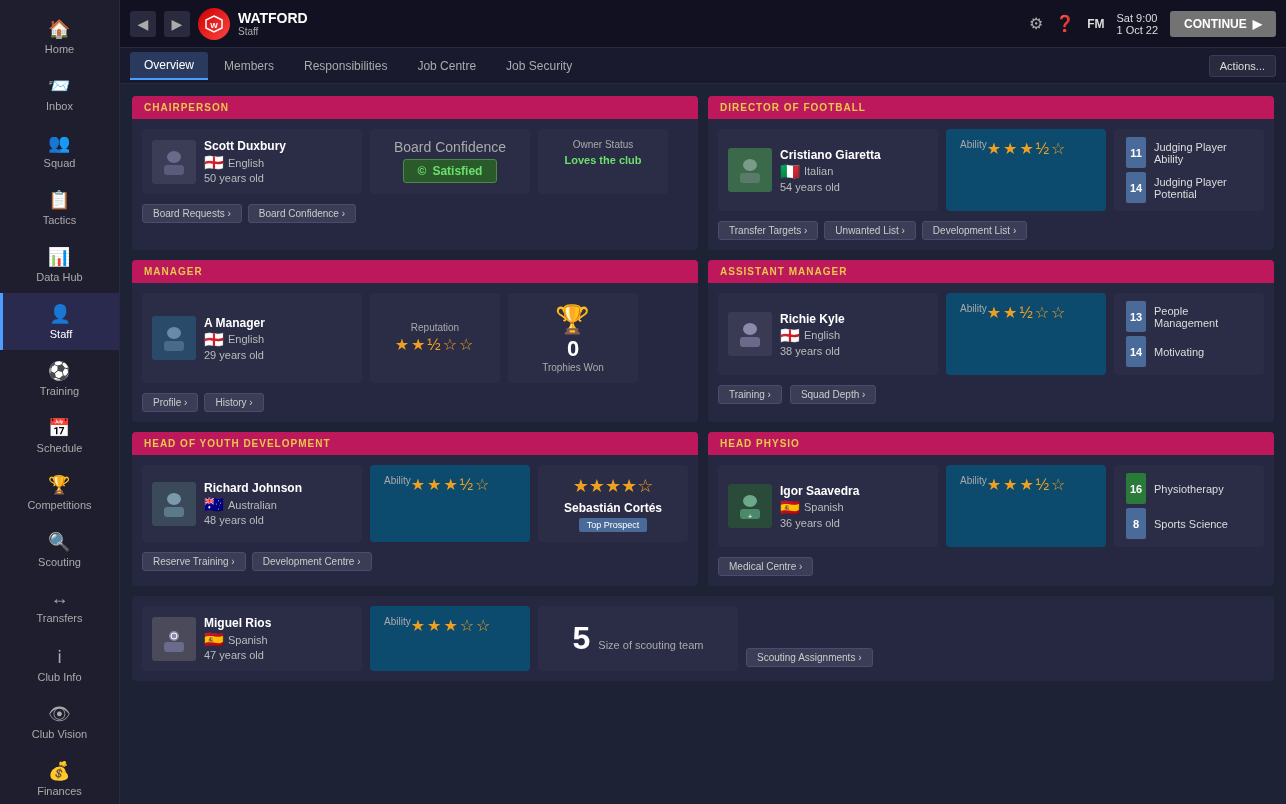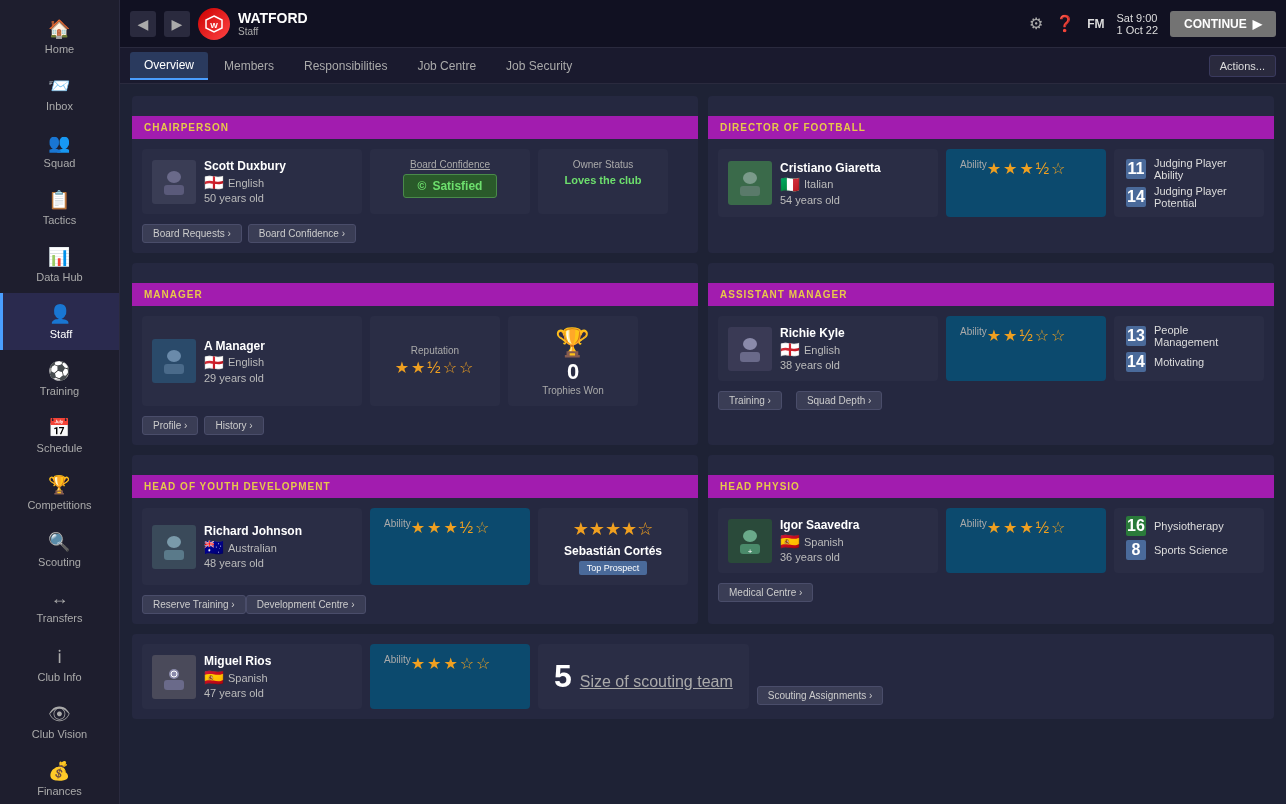--- a/index.html
+++ b/index.html
@@ -124,28 +124,27 @@
       gap: 10px;
     }
 
     
     .section-card {
       background: #252840;
       border-radius: 4px;
       overflow: hidden;
     }
     .section-header {
-      background: #a21caf;
+      background: #be185d;
       padding: 6px 12px;
       font-size: 10px;
       font-weight: bold;
       letter-spacing: 1px;
       color: #e8c84a;
       text-transform: uppercase;
-      margin-top: 20px;
     }
     .section-body {
       display: flex;
       padding: 10px;
       gap: 8px;
     }
 
     
     .person-card {
       background: #2a2d45;
@@ -184,21 +183,21 @@
     .board-confidence {
       background: #2a2d45;
       border-radius: 4px;
       padding: 10px 14px;
       display: flex;
       flex-direction: column;
       align-items: center;
       gap: 4px;
       min-width: 160px;
     }
-    .bc-label { font-size: 10px; color: #aaa; text-decoration: underline; }
+    .bc-label { font-size: 14px; color: #aaa; }
     .bc-badge {
       display: flex; align-items: center; gap: 6px;
       background: #2a5a2a;
       padding: 4px 14px;
       border-radius: 3px;
       font-size: 12px;
       font-weight: bold;
       color: #6ddf6d;
       border: 1px solid #4a8a4a;
     }
@@ -226,24 +225,24 @@
       flex-direction: column;
       gap: 4px;
       min-width: 150px;
     }
     .attr-row {
       display: flex;
       align-items: center;
       gap: 8px;
     }
     .attr-num {
-      width: 20px; height: 20px;
+      width: 20px; height: 31px;
       background: #4a6a9a;
       border-radius: 2px;
-      font-size: 16px;
+      font-size: 11px;
       font-weight: bold;
       display: flex; align-items: center; justify-content: center;
       color: #fff;
       flex-shrink: 0;
     }
     .attr-num.green { background: #2a7a3a; }
     .attr-text { font-size: 11px; color: #ddd; }
 
     
     .trophies-area {
@@ -299,21 +298,21 @@
       background: #2a2d45;
       border-radius: 4px;
       padding: 10px 16px;
       display: flex;
       flex-direction: column;
       align-items: center;
       justify-content: center;
       min-width: 200px;
     }
     .scout-num { font-size: 32px; font-weight: bold; color: #fff; }
-    .scout-label { font-size: 16px; color: #aaa; text-decoration: underline; }
+    .scout-label { font-size: 11px; color: #aaa; }
 
     
     .chief-scout-section {
       background: #252840;
       border-radius: 4px;
       overflow: hidden;
       margin-top: 10px;
     }
 
     
@@ -492,20 +491,25 @@
             <div class="attr-row">
               <div class="attr-num">11</div>
               <span class="attr-text">Judging Player Ability</span>
             </div>
             <div class="attr-row">
               <div class="attr-num">14</div>
               <span class="attr-text">Judging Player Potential</span>
             </div>
           </div>
         </div>
+        <div style="padding:0 10px 10px;display:flex;gap:6px;">
+          <button class="small-btn">Transfer Targets ›</button>
+          <button class="small-btn">Unwanted List ›</button>
+          <button class="small-btn">Development List ›</button>
+        </div>
       </div>
 
       <div class="section-card">
         <div class="section-header">MANAGER</div>
         <div class="section-body">
           <div class="person-card">
             <div class="person-avatar" style="background:#2a4a6a;">
               <svg width="30" height="30" viewBox="0 0 30 30">
                   <rect x="8" y="4" width="14" height="12" rx="7" fill="#6a8aaa"></rect>
                   <rect x="5" y="18" width="20" height="10" rx="3" fill="#4a6a8a"></rect>
@@ -563,21 +567,21 @@
             <div class="attr-row">
               <div class="attr-num">13</div>
               <span class="attr-text">People Management</span>
             </div>
             <div class="attr-row">
               <div class="attr-num">14</div>
               <span class="attr-text">Motivating</span>
             </div>
           </div>
         </div>
-        <div style="padding:0 10px 10px;display:flex;gap:14px;">
+        <div style="padding:0 10px 10px;display:flex;gap:8px;">
           <button class="small-btn">Training ›</button>
           <button class="small-btn">Squad Depth ›</button>
         </div>
       </div>
 
       <div class="section-card">
         <div class="section-header">HEAD OF YOUTH DEVELOPMENT</div>
         <div class="section-body">
           <div class="person-card">
             <div class="person-avatar" style="background:#3a4a5a;">
@@ -598,21 +602,21 @@
           <div class="ability-panel">
             <div class="stat-label">Ability</div>
             <div class="stars">★★★½☆</div>
           </div>
           <div class="prospect-area">
             <div class="prospect-stars">★★★★☆</div>
             <div class="prospect-name">Sebastián Cortés</div>
             <div class="prospect-badge">Top Prospect</div>
           </div>
         </div>
-        <div style="padding:0 10px 10px;display:flex;">
+        <div style="padding:0 10px 10px;display:flex;gap:6px;">
           <button class="small-btn">Reserve Training ›</button>
           <button class="small-btn">Development Centre ›</button>
         </div>
       </div>
 
       <div class="section-card">
         <div class="section-header">HEAD PHYSIO</div>
         <div class="section-body">
           <div class="person-card">
             <div class="person-avatar" style="background:#2a4a3a;">

